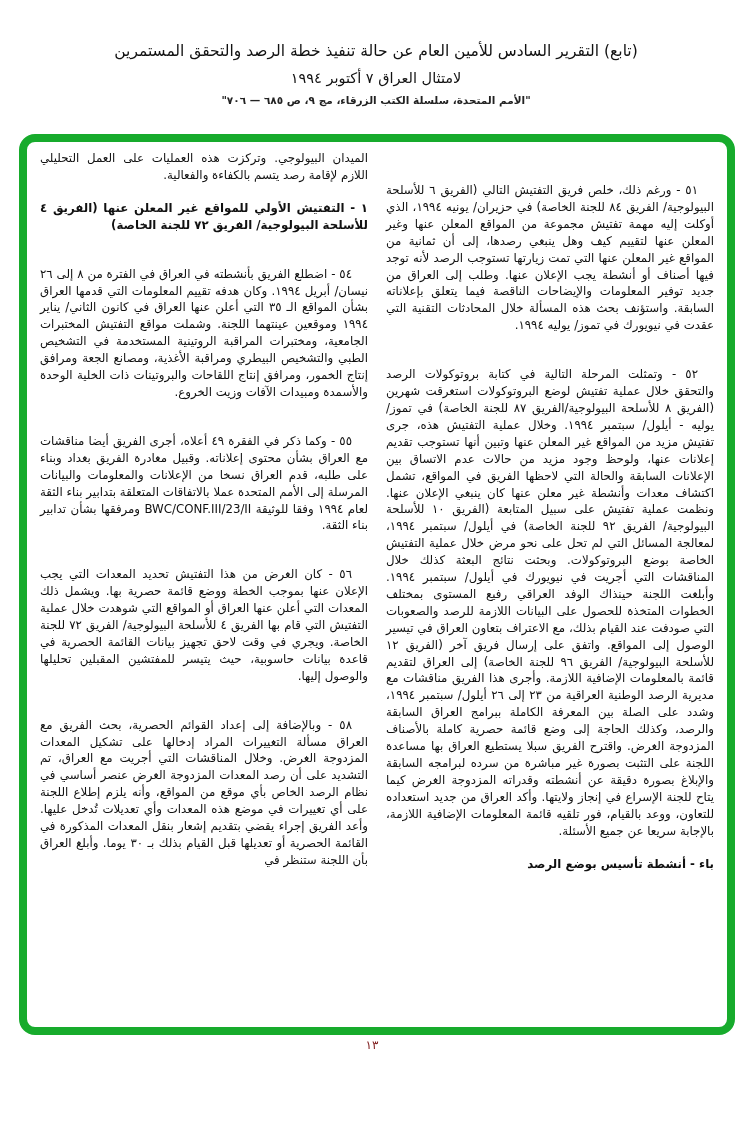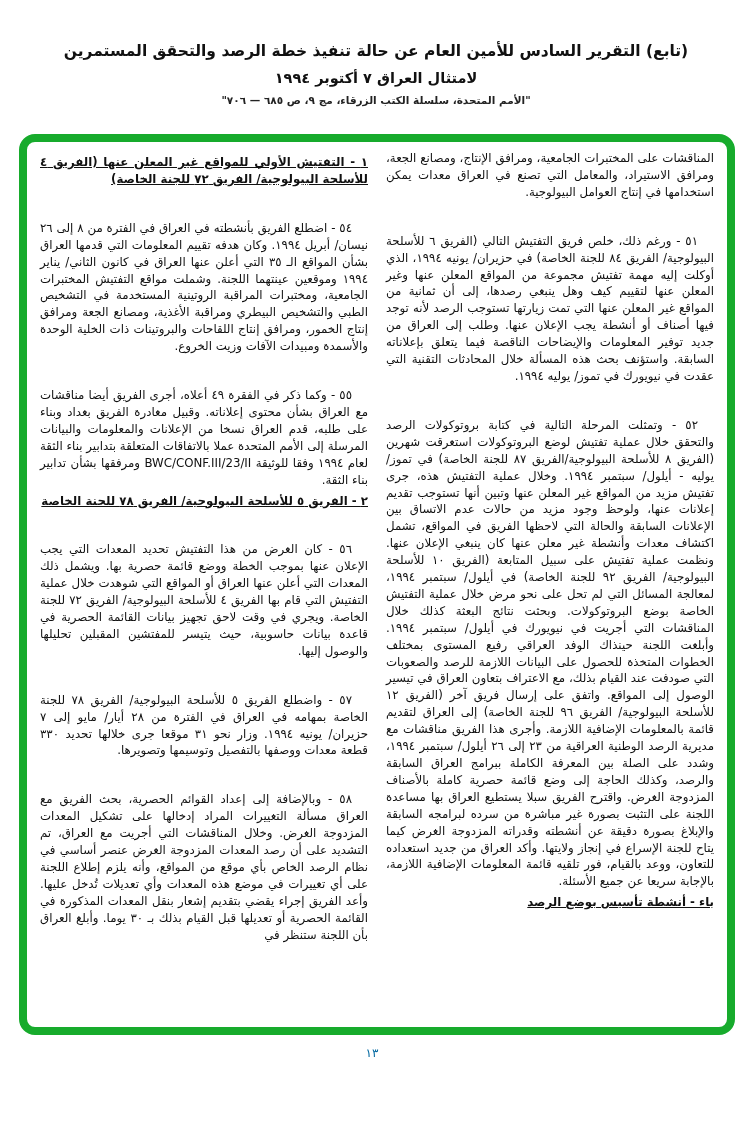--- a/index.html
+++ b/index.html
@@ -2,65 +2,63 @@
 <html lang="ar" dir="rtl"><head>
 <meta charset="utf-8">
 <style>
   html,body{margin:0;padding:0;}
   body{
     width:752px;height:1140px;position:relative;background:#ffffff;
     font-family:"DejaVu Sans","Liberation Sans",sans-serif;
     color:#111;direction:rtl;overflow:hidden;
   }
   .header{position:absolute;top:40px;left:0;right:0;text-align:center;}
-  .title-1{font-size:15.5px;font-weight:bold;line-height:1.5;margin:0 40px;}
-  .title-2{font-size:14.5px;font-weight:bold;margin-top:7px;}
+  .title-1{font-size:15.5px;font-weight:normal;line-height:1.5;margin:0 40px;}
+  .title-2{font-size:14.5px;font-weight:normal;margin-top:7px;}
   .source-line{font-size:10.5px;font-weight:bold;margin-top:8px;color:#222;}
   .frame{
     position:absolute;left:19px;top:134px;width:716px;height:901px;
     box-sizing:border-box;border:8px solid #17ab2c;border-radius:16px;
     padding:8px 13px 6px 13px;overflow:hidden;background:#fff;
   }
   .columns{display:flex;direction:rtl;gap:18px;height:100%;}
   .col{flex:1;min-width:0;}
   .block{
     margin:0 0 3px 0;font-size:11.8px;line-height:16.9px;
     text-align:justify;text-justify:inter-word;direction:rtl;
   }
   .indent{text-indent:16px;margin-top:32px;}
   .gap{}
-  .gap-lg{margin-top:4px;text-decoration:underline;}
+  .gap-lg{margin-top:16px;}
   .heading{font-weight:bold;}
   .footer{
     position:absolute;top:1038px;left:0;right:8px;text-align:center;
-    font-size:12px;color:#0369a1;margin-top:8px;
+    font-size:12px;color:#7f1d1d;
   }
 </style>
 </head>
 <body>
 
 <div class="header">
   <div class="title-1">(تابع) التقرير السادس للأمين العام عن حالة تنفيذ خطة الرصد والتحقق المستمرين</div>
   <div class="title-2">لامتثال العراق ٧ أكتوبر ١٩٩٤</div>
   <div class="source-line">"الأمم المتحدة، سلسلة الكتب الزرقاء، مج ٩، ص ٦٨٥ — ٧٠٦"</div>
 </div>
 
 <div class="frame">
   <div class="columns">
     <div class="col">
-        <p class="block body">المناقشات على المختبرات الجامعية، ومرافق الإنتاج، ومصانع الجعة، ومرافق الاستيراد، والمعامل التي تصنع في العراق معدات يمكن استخدامها في إنتاج العوامل البيولوجية.</p>
         <p class="block body indent">٥١ -  ورغم ذلك، خلص فريق التفتيش التالي (الفريق ٦ للأسلحة البيولوجية/ الفريق ٨٤ للجنة الخاصة) في حزيران/ يونيه ١٩٩٤، الذي أوكلت إليه مهمة تفتيش مجموعة من المواقع المعلن عنها وغير المعلن عنها لتقييم كيف وهل ينبغي رصدها، إلى أن ثمانية من المواقع غير المعلن عنها التي تمت زيارتها تستوجب الرصد لأنه توجد فيها أصناف أو أنشطة يجب الإعلان عنها. وطلب إلى العراق من جديد توفير المعلومات والإيضاحات الناقصة فيما يتعلق بإعلاناته السابقة. واستؤنف بحث هذه المسألة خلال المحادثات التقنية التي عقدت في نيويورك في تموز/ يوليه ١٩٩٤.</p>
         <p class="block body indent gap">٥٢ -  وتمثلت المرحلة التالية في كتابة بروتوكولات الرصد والتحقق خلال عملية تفتيش لوضع البروتوكولات استغرقت شهرين (الفريق ٨ للأسلحة البيولوجية/الفريق ٨٧ للجنة الخاصة) في تموز/ يوليه - أيلول/ سبتمبر ١٩٩٤. وخلال عملية التفتيش هذه، جرى تفتيش مزيد من المواقع غير المعلن عنها وتبين أنها تستوجب تقديم إعلانات عنها، ولوحظ وجود مزيد من حالات عدم الاتساق بين الإعلانات السابقة والحالة التي لاحظها الفريق في المواقع، تشمل اكتشاف معدات وأنشطة غير معلن عنها كان ينبغي الإعلان عنها. ونظمت عملية تفتيش على سبيل المتابعة (الفريق ١٠ للأسلحة البيولوجية/ الفريق ٩٢ للجنة الخاصة) في أيلول/ سبتمبر ١٩٩٤، لمعالجة المسائل التي لم تحل على نحو مرض خلال عملية التفتيش الخاصة بوضع البروتوكولات. وبحثت نتائج البعثة كذلك خلال المناقشات التي أجريت في نيويورك في أيلول/ سبتمبر ١٩٩٤. وأبلغت اللجنة حينذاك الوفد العراقي رفيع المستوى بمختلف الخطوات المتخذة للحصول على البيانات اللازمة للرصد والصعوبات التي صودفت عند القيام بذلك، مع الاعتراف بتعاون العراق في تيسير الوصول إلى المواقع. واتفق على إرسال فريق آخر (الفريق ١٢ للأسلحة البيولوجية/ الفريق ٩٦ للجنة الخاصة) إلى العراق لتقديم قائمة بالمعلومات الإضافية اللازمة. وأجرى هذا الفريق مناقشات مع مديرية الرصد الوطنية العراقية من ٢٣ إلى ٢٦ أيلول/ سبتمبر ١٩٩٤، وشدد على الصلة بين المعرفة الكاملة ببرامج العراق السابقة والرصد، وكذلك الحاجة إلى وضع قائمة حصرية كاملة بالأصناف المزدوجة الغرض. واقترح الفريق سبلا يستطيع العراق بها مساعدة اللجنة على التثبت بصورة غير مباشرة من سرده لبرامجه السابقة والإبلاغ بصورة دقيقة عن أنشطته وقدراته المزدوجة الغرض كيما يتاح للجنة الإسراع في إنجاز ولايتها. وأكد العراق من جديد استعداده للتعاون، ووعد بالقيام، فور تلقيه قائمة المعلومات الإضافية اللازمة، بالإجابة سريعا عن جميع الأسئلة.</p>
         <p class="block heading gap-lg">باء -  أنشطة تأسيس بوضع الرصد</p>
       </div>
     <div class="col">
+        <p class="block body">الميدان البيولوجي. وتركزت هذه العمليات على العمل التحليلي اللازم لإقامة رصد يتسم بالكفاءة والفعالية.</p>
         <p class="block heading gap-lg">١ -  التفتيش الأولي للمواقع غير المعلن عنها (الفريق ٤ للأسلحة البيولوجية/ الفريق ٧٢ للجنة الخاصة)</p>
         <p class="block body indent gap">٥٤ -  اضطلع الفريق بأنشطته في العراق في الفترة من ٨ إلى ٢٦ نيسان/ أبريل ١٩٩٤. وكان هدفه تقييم المعلومات التي قدمها العراق بشأن المواقع الـ ٣٥ التي أعلن عنها العراق في كانون الثاني/ يناير ١٩٩٤ وموقعين عينتهما اللجنة. وشملت مواقع التفتيش المختبرات الجامعية، ومختبرات المراقبة الروتينية المستخدمة في التشخيص الطبي والتشخيص البيطري ومراقبة الأغذية، ومصانع الجعة ومرافق إنتاج الخمور، ومرافق إنتاج اللقاحات والبروتينات ذات الخلية الوحدة والأسمدة ومبيدات الآفات وزيت الخروع.</p>
         <p class="block body indent">٥٥ -  وكما ذكر في الفقرة ٤٩ أعلاه، أجرى الفريق أيضا مناقشات مع العراق بشأن محتوى إعلاناته. وقبيل مغادرة الفريق بغداد وبناء على طلبه، قدم العراق نسخا من الإعلانات والمعلومات والبيانات المرسلة إلى الأمم المتحدة عملا بالاتفاقات المتعلقة بتدابير بناء الثقة لعام ١٩٩٤ وفقا للوثيقة BWC/CONF.III/23/II ومرفقها بشأن تدابير بناء الثقة.</p>
-        <p class="block heading gap-lg">٢ -  الفريق ٥ للأسلحة البيولوجية/ الفريق ٧٨ للجنة الخاصة</p>
         <p class="block body indent gap">٥٦ -  كان الغرض من هذا التفتيش تحديد المعدات التي يجب الإعلان عنها بموجب الخطة ووضع قائمة حصرية بها. ويشمل ذلك المعدات التي أعلن عنها العراق أو المواقع التي شوهدت خلال عملية التفتيش التي قام بها الفريق ٤ للأسلحة البيولوجية/ الفريق ٧٢ للجنة الخاصة. ويجري في وقت لاحق تجهيز بيانات القائمة الحصرية في قاعدة بيانات حاسوبية، حيث يتيسر للمفتشين المقبلين تحليلها والوصول إليها.</p>
-        <p class="block body indent">٥٧ -  واضطلع الفريق ٥ للأسلحة البيولوجية/ الفريق ٧٨ للجنة الخاصة بمهامه في العراق في الفترة من ٢٨ أيار/ مايو إلى ٧ حزيران/ يونيه ١٩٩٤. وزار نحو ٣١ موقعا جرى خلالها تحديد ٣٣٠ قطعة معدات ووصفها بالتفصيل وتوسيمها وتصويرها.</p>
         <p class="block body indent">٥٨ -  وبالإضافة إلى إعداد القوائم الحصرية، بحث الفريق مع العراق مسألة التغييرات المراد إدخالها على تشكيل المعدات المزدوجة الغرض. وخلال المناقشات التي أجريت مع العراق، تم التشديد على أن رصد المعدات المزدوجة الغرض عنصر أساسي في نظام الرصد الخاص بأي موقع من المواقع، وأنه يلزم إطلاع اللجنة على أي تغييرات في موضع هذه المعدات وأي تعديلات تُدخل عليها. وأعد الفريق إجراء يقضي بتقديم إشعار بنقل المعدات المذكورة في القائمة الحصرية أو تعديلها قبل القيام بذلك بـ ٣٠ يوما. وأبلغ العراق بأن اللجنة ستنظر في</p>
       </div>
   </div>
 </div>
 
 <div class="footer">١٣</div>
 
 </body></html>

